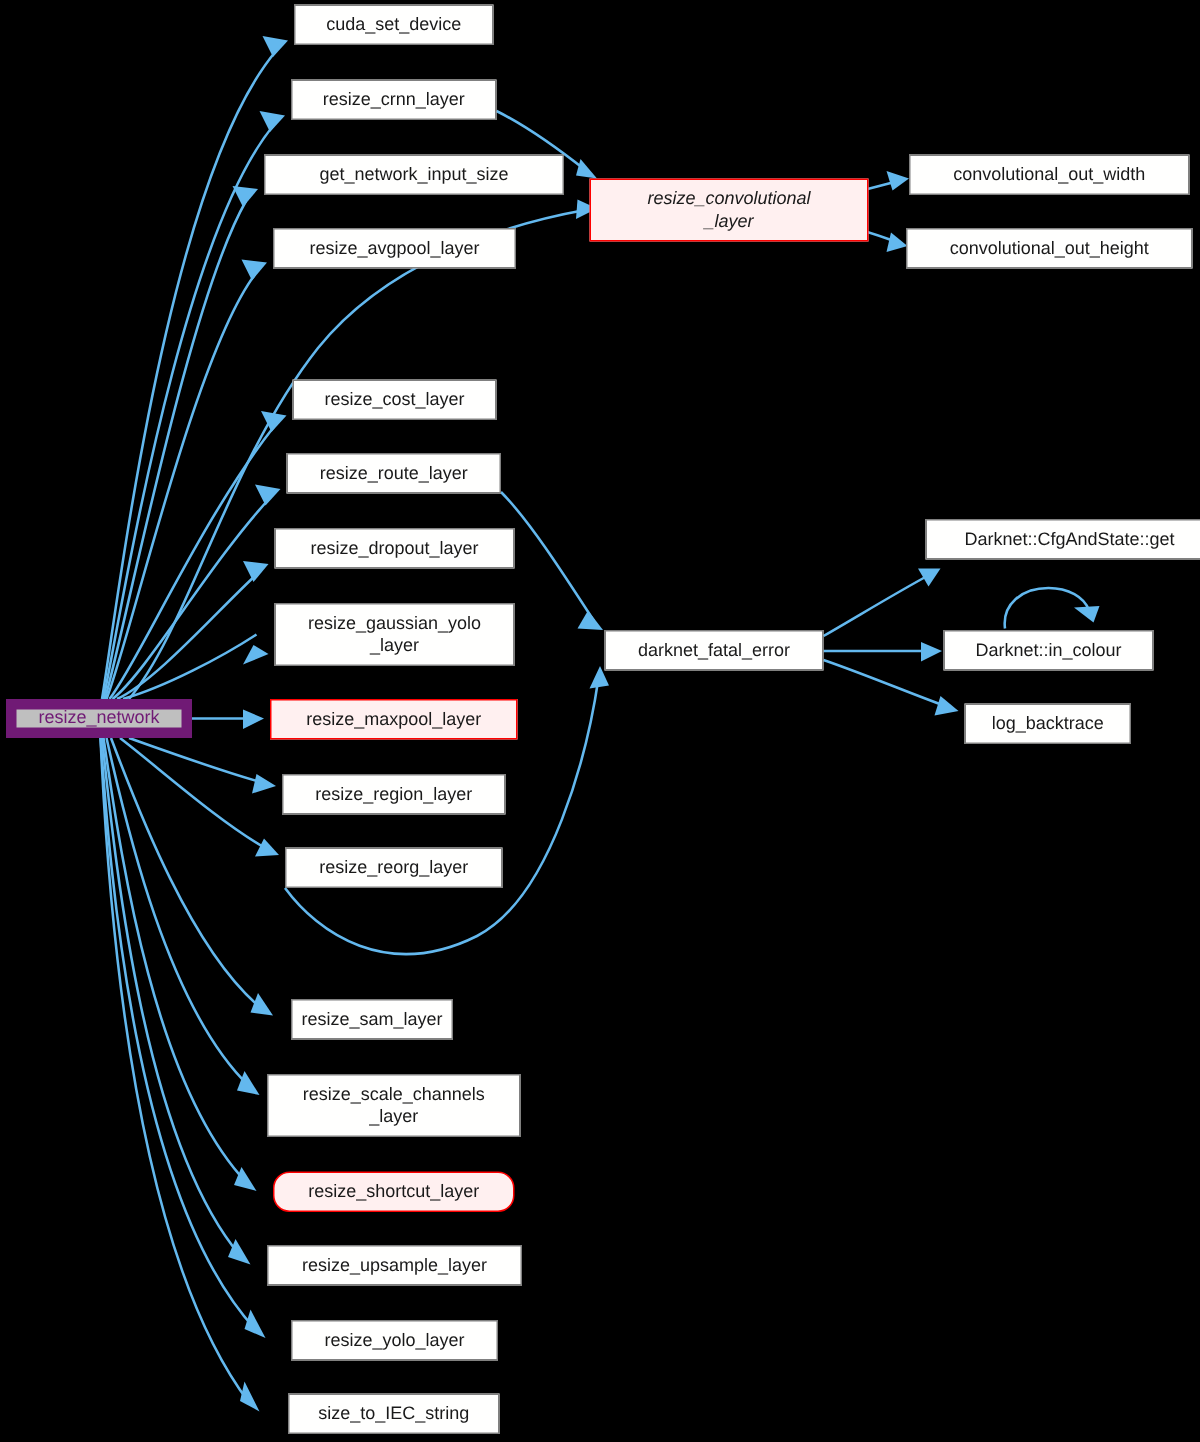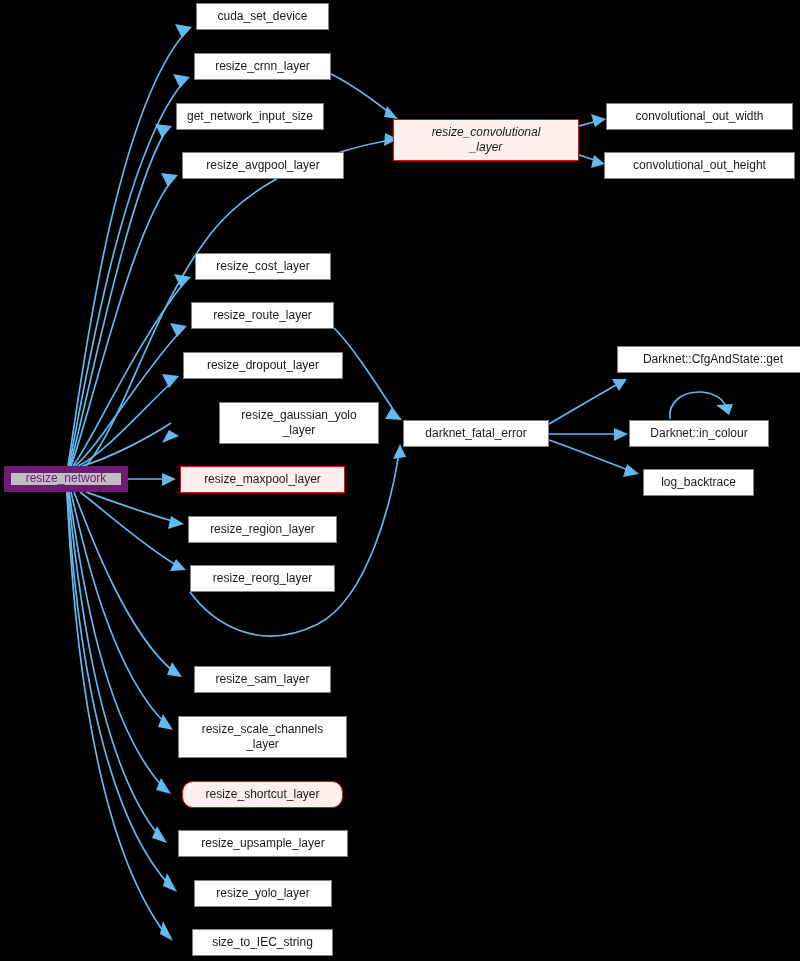--- a/index.html
+++ b/index.html
@@ -92,31 +92,31 @@
       <path d="M549,434 L620,434" fill="none" stroke="#63b8ee" stroke-width="1.7"></path>
       <polygon points="628,434 614,428 614,441" fill="#63b8ee"></polygon>
       <path d="M549,440 C578,450 606,462 631,471" fill="none" stroke="#63b8ee" stroke-width="1.7"></path>
       <polygon points="639,474 623,477 627,464" fill="#63b8ee"></polygon>
       <path d="M670,419 C668,403 681,392 699,392 712,392 723,398 726,407" fill="none" stroke="#63b8ee" stroke-width="1.7"></path>
       <polygon points="729,415 716,405 733,404" fill="#63b8ee"></polygon>
     </svg>
 <div class="node current" style="left: 4px; top: 466px; width: 124px; height: 26px;">resize_network</div>
     <div class="node" style="left: 196px; top: 3px; width: 133px; height: 27px;">cuda_set_device</div>
     <div class="node" style="left: 194px; top: 53px; width: 137px; height: 27px;">resize_crnn_layer</div>
-    <div class="node" style="left: 176px; top: 103px; width: 148px; height: 27px;">get_network_input_size</div>
+    <div class="node" style="left: 176px; top: 103px; width: 200px; height: 27px;">get_network_input_size</div>
     <div class="node" style="left: 182px; top: 152px; width: 162px; height: 27px;">resize_avgpool_layer</div>
     <div class="node" style="left: 191px; top: 302px; width: 143px; height: 27px;">resize_route_layer</div>
     <div class="node" style="left: 195px; top: 253px; width: 136px; height: 27px;">resize_cost_layer</div>
     <div class="node" style="left: 183px; top: 352px; width: 160px; height: 27px;">resize_dropout_layer</div>
-    <div class="node" style="left: 183px; top: 402px; width: 160px; height: 42px; margin-left: 36px;">resize_gaussian_yolo
+    <div class="node" style="left: 183px; top: 402px; width: 160px; height: 42px;">resize_gaussian_yolo
 _layer</div>
     <div class="node highlight" style="left: 180px; top: 466px; width: 165px; height: 27px;">resize_maxpool_layer</div>
     <div class="node" style="left: 188px; top: 516px; width: 149px; height: 27px;">resize_region_layer</div>
     <div class="node" style="left: 190px; top: 565px; width: 145px; height: 27px;">resize_reorg_layer</div>
-    <div class="node" style="left: 194px; top: 666px; width: 137px; height: 27px;">resize_sam_layer</div>
+    <div class="node" style="left: 194px; top: 666px; width: 108px; height: 27px;">resize_sam_layer</div>
     <div class="node" style="left: 178px; top: 716px; width: 169px; height: 42px;">resize_scale_channels
 _layer</div>
     <div class="node highlight" style="left: 182px; top: 781px; width: 161px; height: 27px; border-radius: 11px;">resize_shortcut_layer</div>
     <div class="node" style="left: 178px; top: 830px; width: 170px; height: 27px;">resize_upsample_layer</div>
     <div class="node" style="left: 194px; top: 880px; width: 138px; height: 27px;">resize_yolo_layer</div>
     <div class="node" style="left: 192px; top: 929px; width: 141px; height: 27px;">size_to_IEC_string</div>
     <div class="node highlight" style="left: 393px; top: 119px; width: 186px; height: 42px; font-style: italic;">resize_convolutional
 _layer</div>
     <div class="node" style="left: 403px; top: 420px; width: 146px; height: 27px;">darknet_fatal_error</div>
     <div class="node" style="left: 606px; top: 103px; width: 187px; height: 27px;">convolutional_out_width</div>

